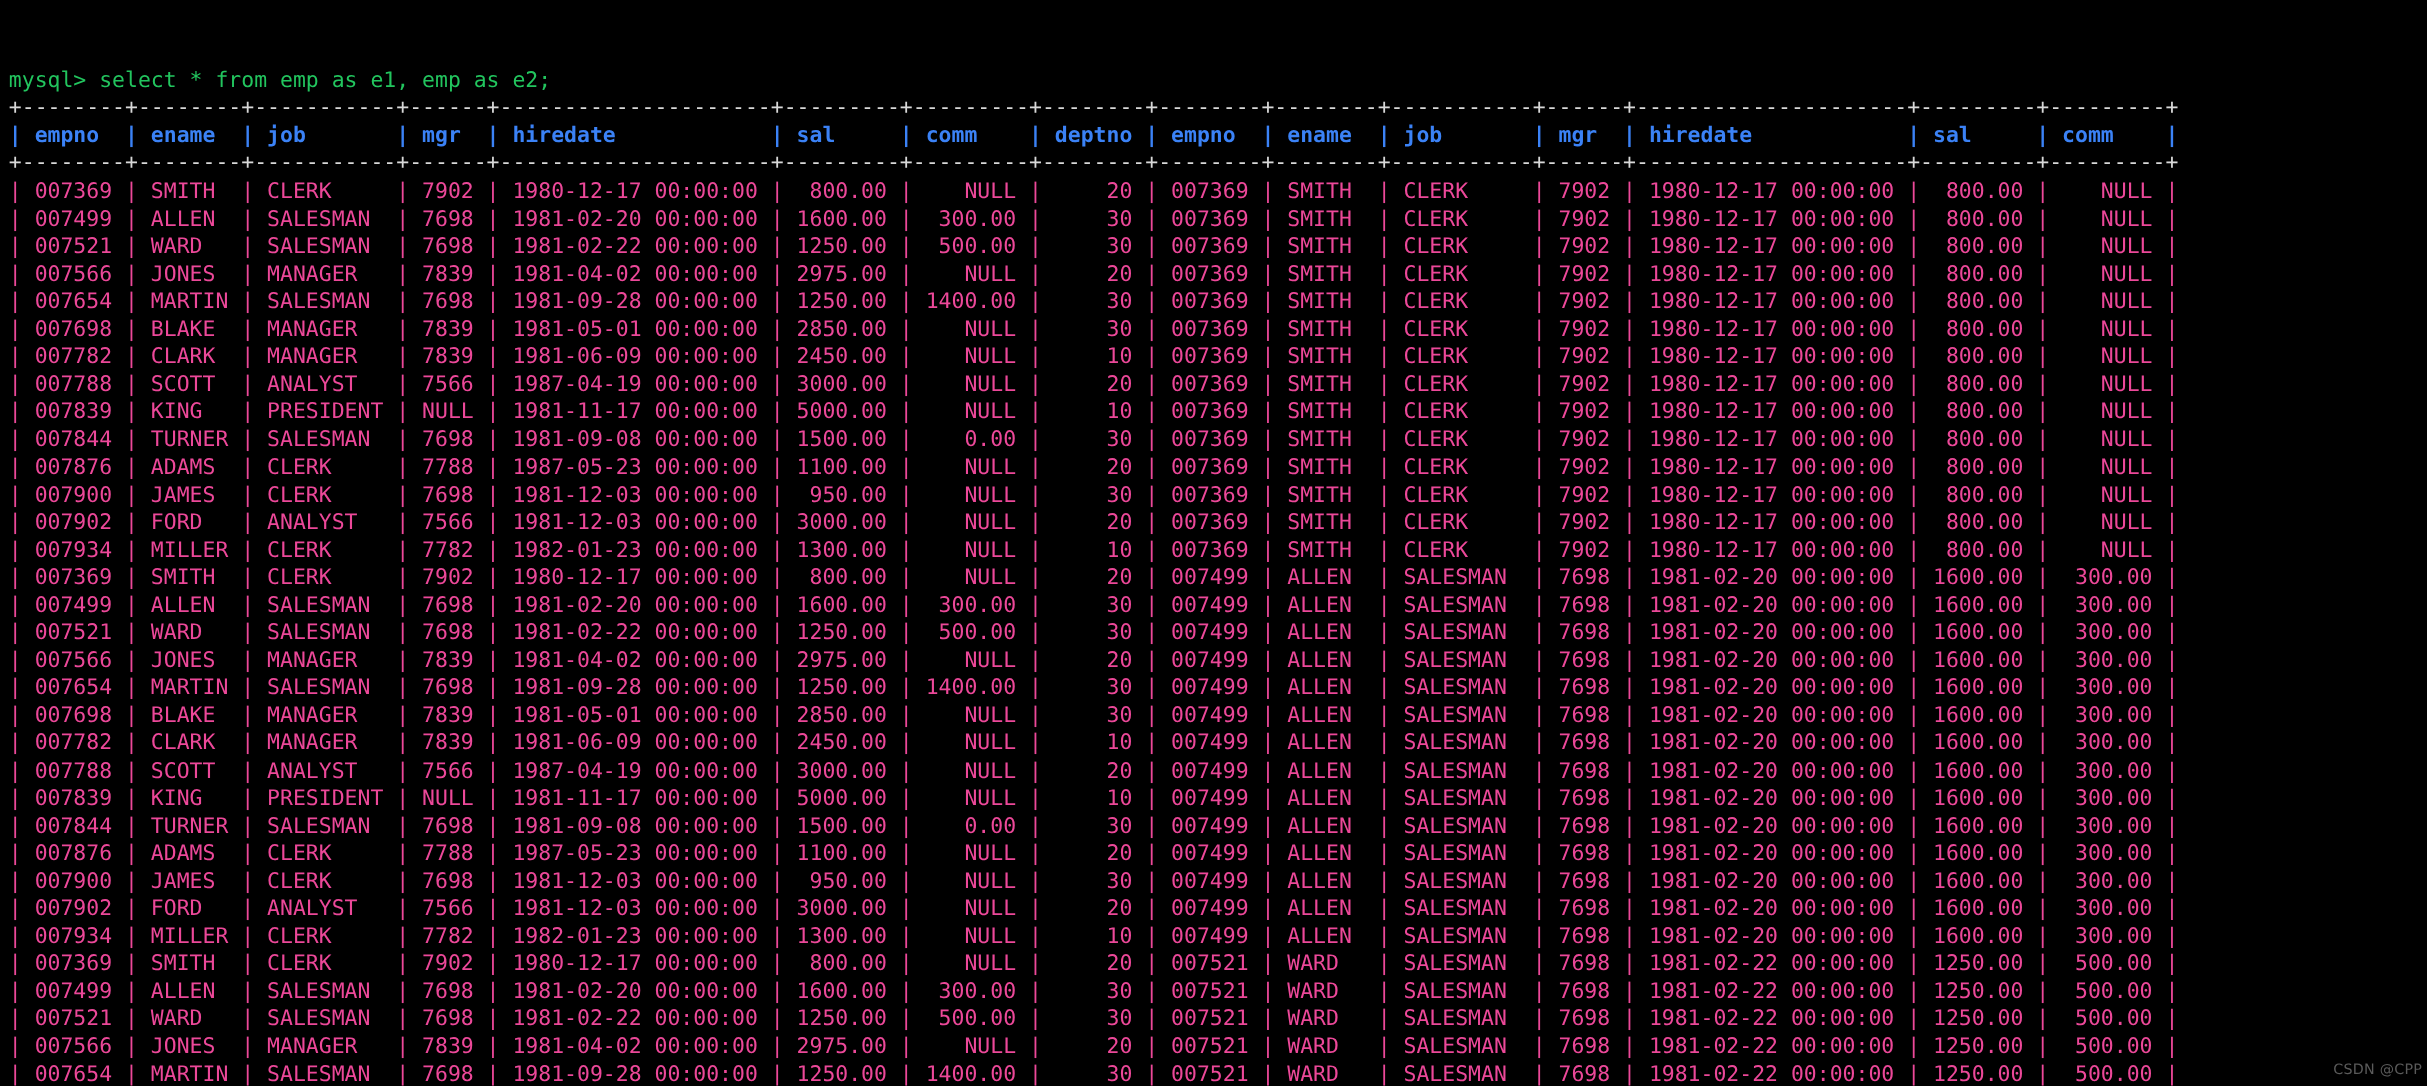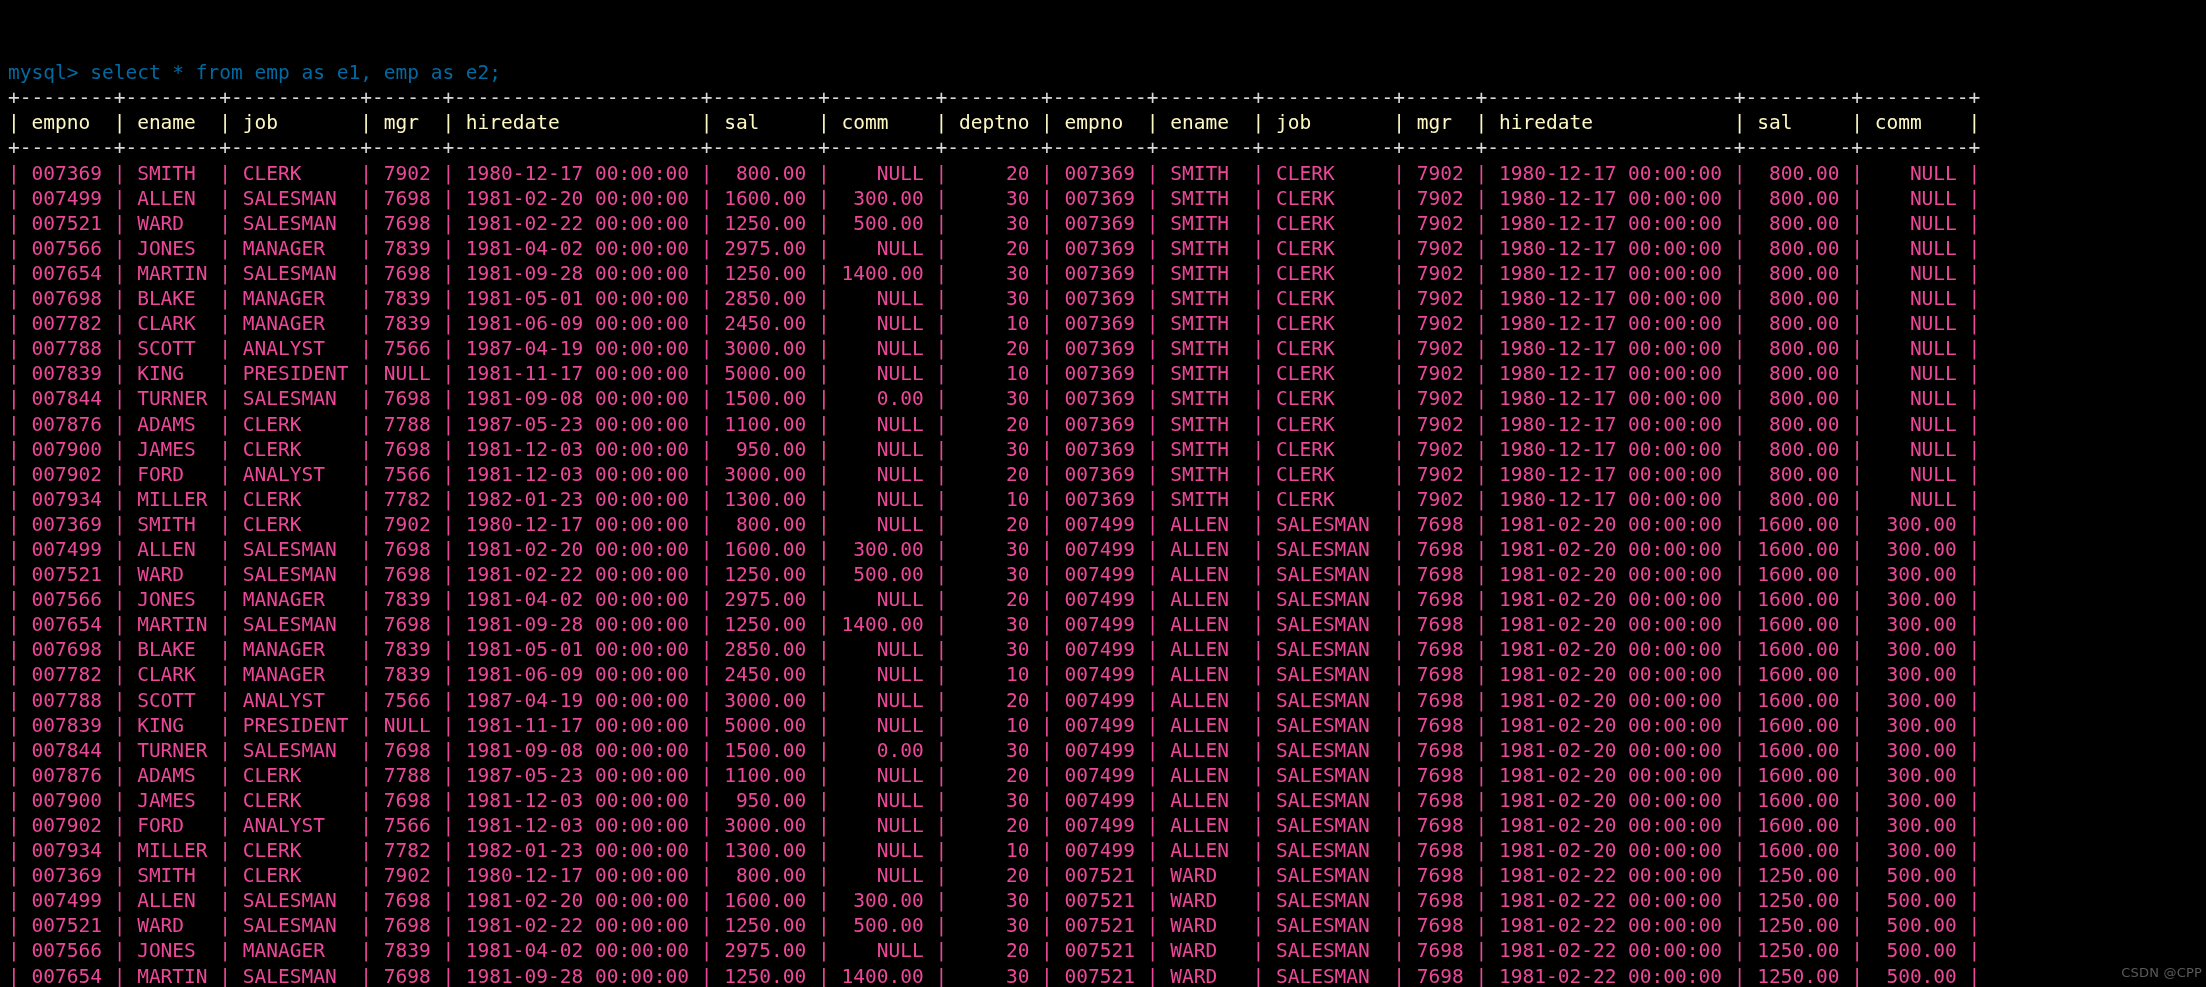--- a/index.html
+++ b/index.html
@@ -27,23 +27,23 @@
     overflow: hidden;
     position: relative;
     padding: 10px 0 0 8px;
     box-sizing: border-box;
   }
   .term-line {
     white-space: pre;
     height: 25.1px;
     font-family: "DejaVu Sans Mono", "Liberation Mono", monospace;
   }
-  .prompt-line { color: #0369a1; }
+  .prompt-line { color: #22c55e; }
   .rule-line   { color: #d8d8d8; }
-  .header-line { color: #fef9c3; }
+  .header-line { color: #3b82f6; font-weight: bold; }
   .data-line   { color: #ec4899; }
   #watermark {
     position: absolute;
     right: 4px;
     bottom: 2px;
     font-family: "DejaVu Sans", "Liberation Sans", sans-serif;
     font-size: 13px;
     color: #6a6a6a;
     opacity: 0.85;
     white-space: pre;

